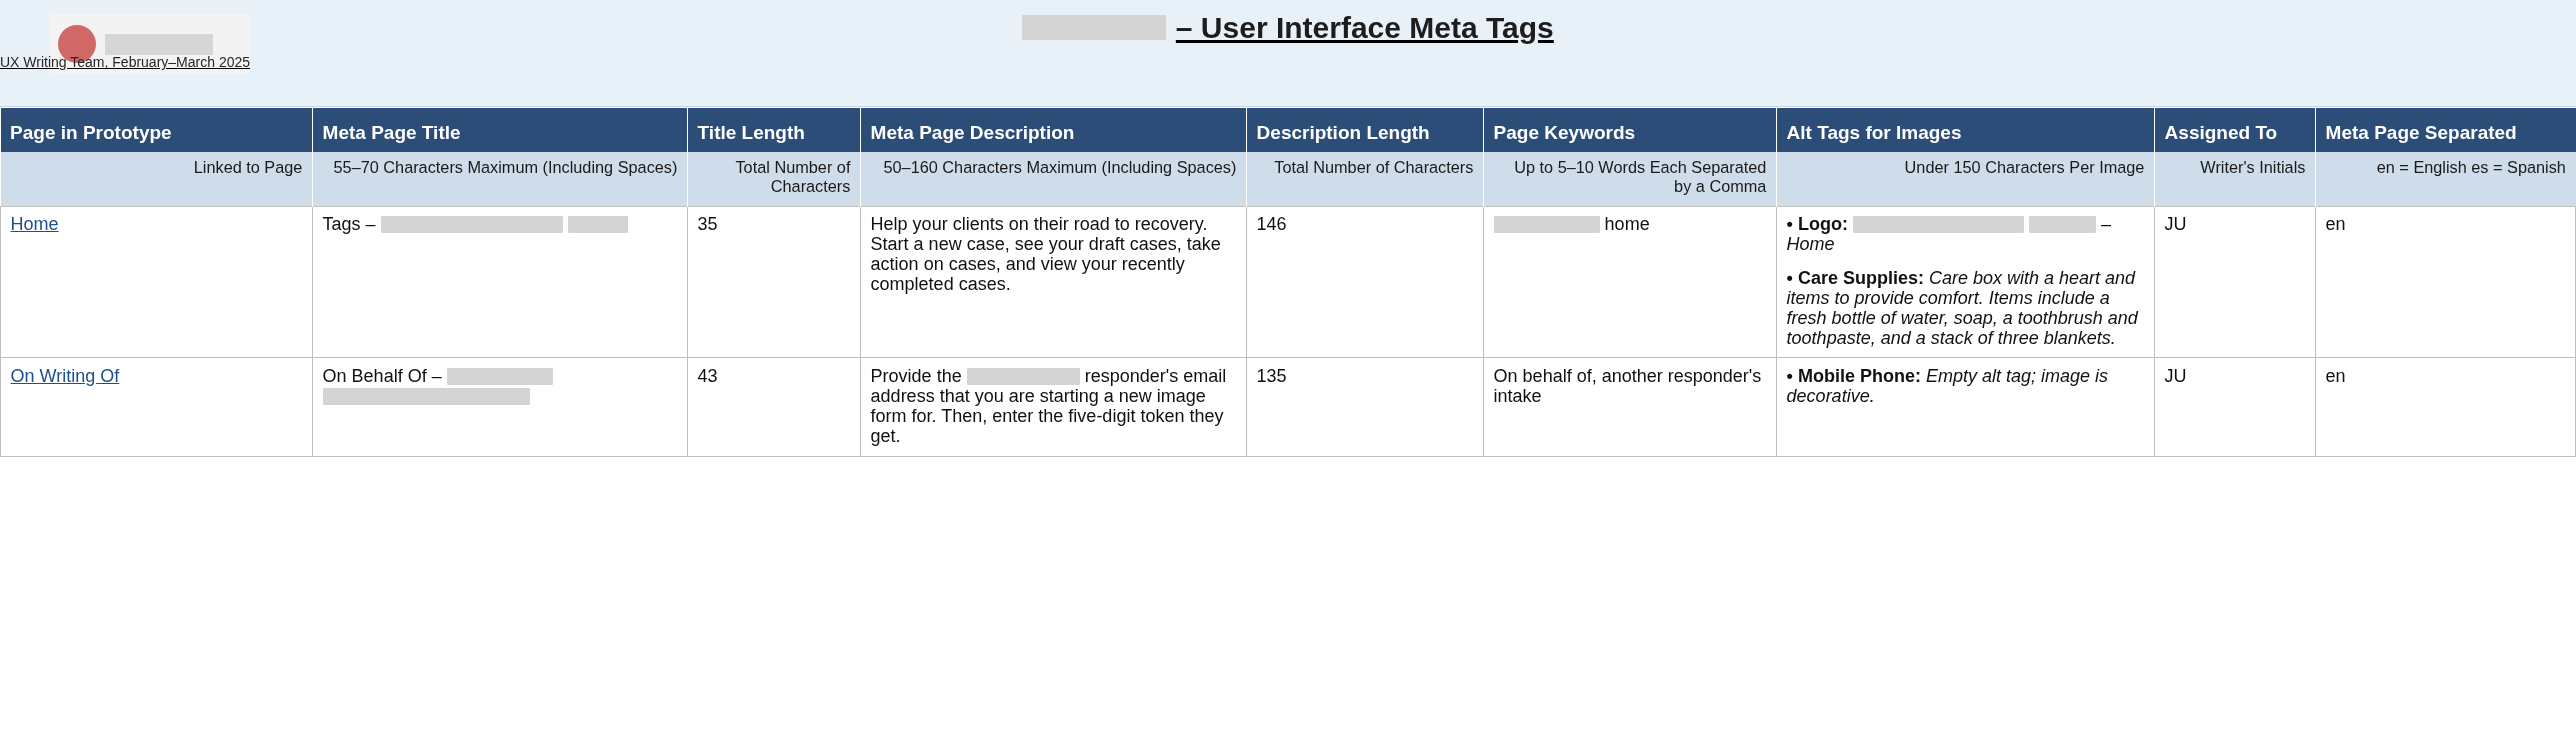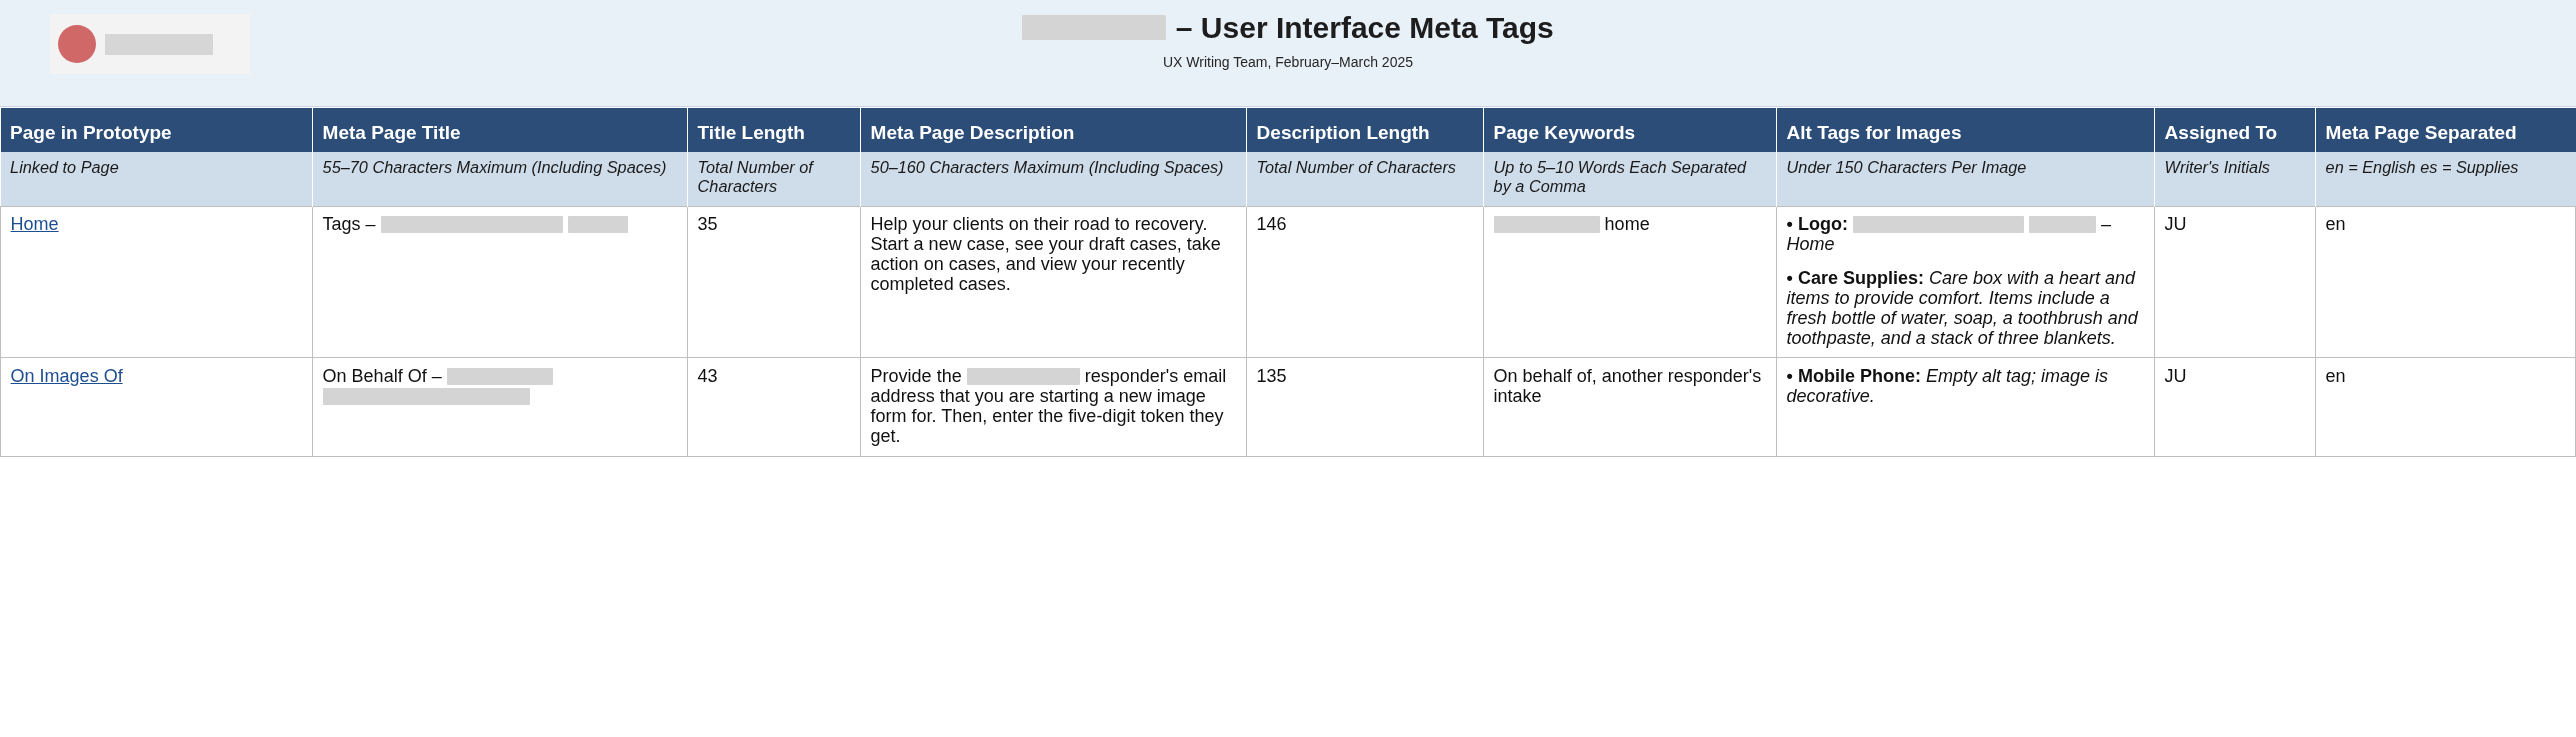--- a/index.html
+++ b/index.html
@@ -48,21 +48,21 @@
     opacity: .85;
   }
   .logo-wordmark {
     width: 108px;
     height: 21px;
     background: #d6d6d6;
   }
   .title-wrap {
     position: absolute;
     left: 0; right: 0; top: 9.6px;
-    text-align: center;
+    text-decoration: underline;
   }
   .doc-title {
     font-size: 30px;
     font-weight: bold;
     color: #1d1d1d;
     line-height: 36px;
     display: flex;
     justify-content: center;
     align-items: center;
     gap: 0;
@@ -113,27 +113,27 @@
     border-right: 1px solid #ffffff;
     border-top: 1px solid #ffffff;
     vertical-align: bottom;
     height: 29px;
     margin-top: 48px;
   }
   thead th:last-child { border-right: none; }
 
   tr.subhead td {
     background: #cfdcea;
-    font-style: italic;
     font-size: 16.3px;
     color: #1a1a1a;
     padding: 5.8px 9.6px 9.6px 9.6px;
     border-right: 1px solid #ffffff;
     vertical-align: top;
     line-height: 19px;
+    text-align: right;
   }
   tr.subhead td:last-child { border-right: none; }
 
   tbody.body td {
     border: 1px solid #bfbfbf;
     border-top: none;
     padding: 7.7px 9.6px 9.6px 9.6px;
     vertical-align: top;
     line-height: 20px;
     font-size: 18px;
@@ -207,21 +207,21 @@
       <tr class="subhead">
         <td>Linked to Page</td>
         <td>55–70 Characters Maximum (Including Spaces)</td>
         <td>Total Number of Characters</td>
         <td>50–160 Characters Maximum (Including Spaces)</td>
         <td>Total Number of Characters</td>
         <td>Up to 5–10 Words Each Separated by a Comma</td>
         <td>Under 150 Characters Per Image</td>
         <td>Writer's Initials</td>
         <td>
-          <span>en = English es = Supplies</span>
+          <span>en = English es = Spanish</span>
         </td>
       </tr>
     </tbody>
     <tbody class="body">
 
       <tr class="row-sep">
         <td>
           <span class="page-link">Home</span>
         </td>
         <td>
@@ -247,21 +247,21 @@
             <span class="bullet-label">• Care Supplies:</span>
             <span class="bullet-desc">Care box with a heart and items to provide comfort. Items include a fresh bottle of water, soap, a toothbrush and toothpaste, and a stack of three blankets.</span>
           </div>
         </td>
         <td>JU</td>
         <td>en</td>
       </tr>
 
       <tr class="row-sep">
         <td>
-          <span class="page-link">On Images Of</span>
+          <span class="page-link">On Writing Of</span>
         </td>
         <td>
           <span>On Behalf Of –</span>
           <span class="redact-inline tight r-d"></span>
           <span class="redact-inline tight r-f"></span>
         </td>
         <td>43</td>
         <td>
           <span>Provide the</span>
           <span class="redact-inline tight r-c"></span>

